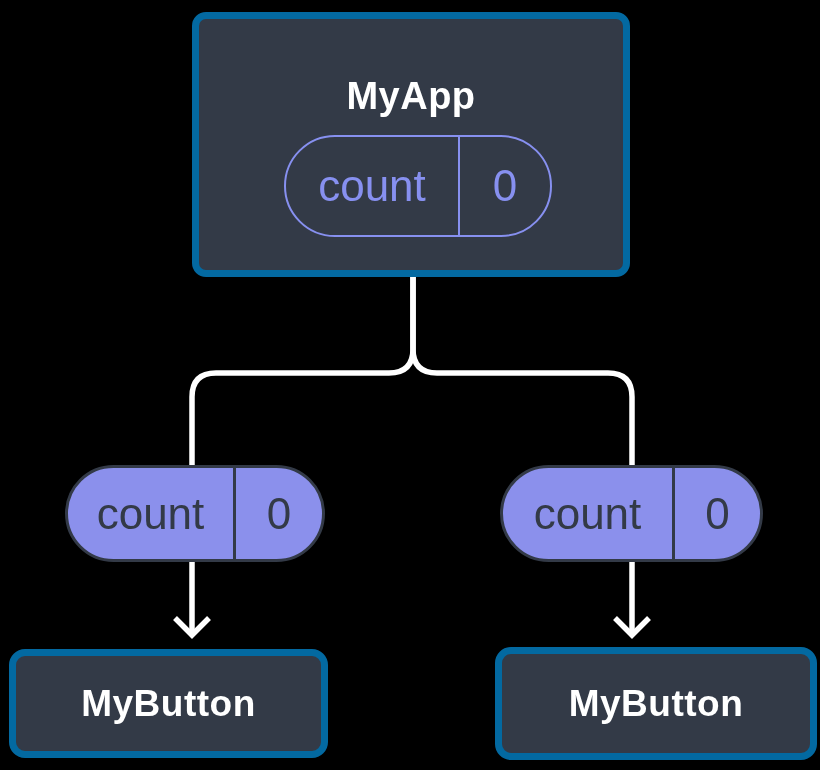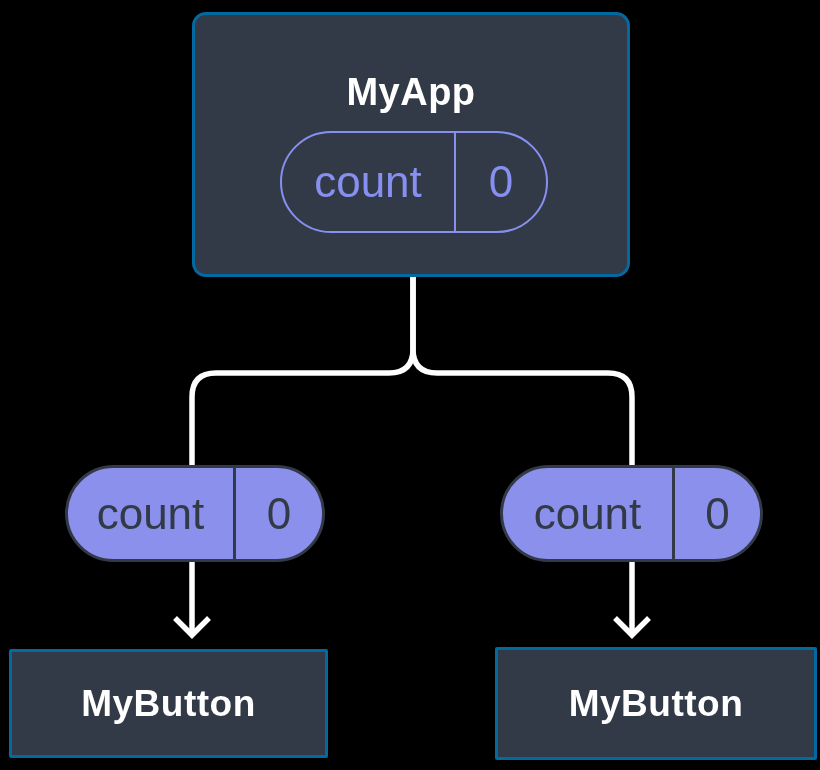--- a/index.html
+++ b/index.html
@@ -18,21 +18,21 @@
   .connectors {
     position: absolute;
     left: 0;
     top: 0;
     z-index: 1;
   }
   .node {
     position: absolute;
     box-sizing: border-box;
     background: #333a47;
-    border: 3px solid #0369a1;
+    border: 7px solid #0369a1;
     z-index: 2;
   }
   .node-root {
     left: 192px;
     top: 12px;
     width: 438px;
     height: 265px;
     border-radius: 14px;
   }
   .node-title {
@@ -88,21 +88,21 @@
   }
   .pill-child-left .cell-name { width: 165px; }
   .pill-child-right {
     left: 500px;
     top: 465px;
     width: 263px;
     height: 97px;
   }
   .pill-child-right .cell-name { width: 169px; }
   .node-child {
-    border-radius: 2px;
+    border-radius: 16px;
     display: flex;
     align-items: center;
     justify-content: center;
     color: #ffffff;
     font-weight: 700;
     font-size: 37px;
     letter-spacing: 0.5px;
   }
   .node-child-left {
     left: 9px;

